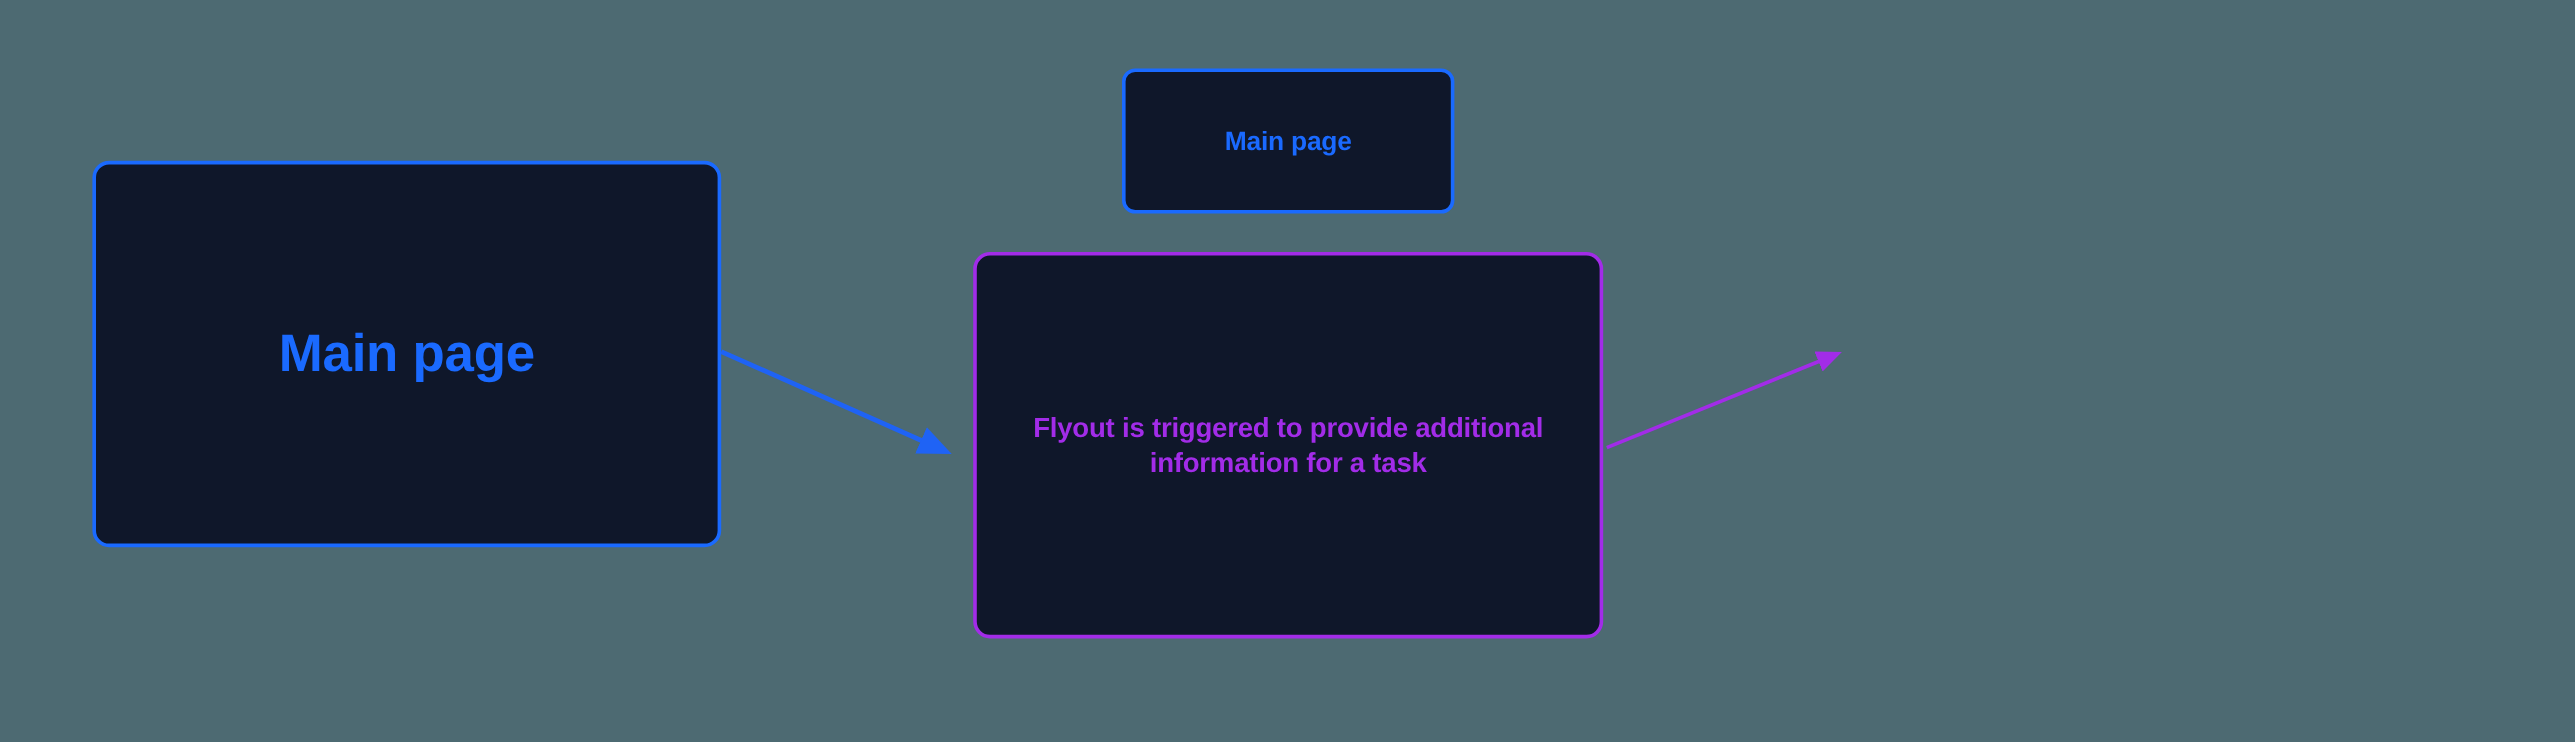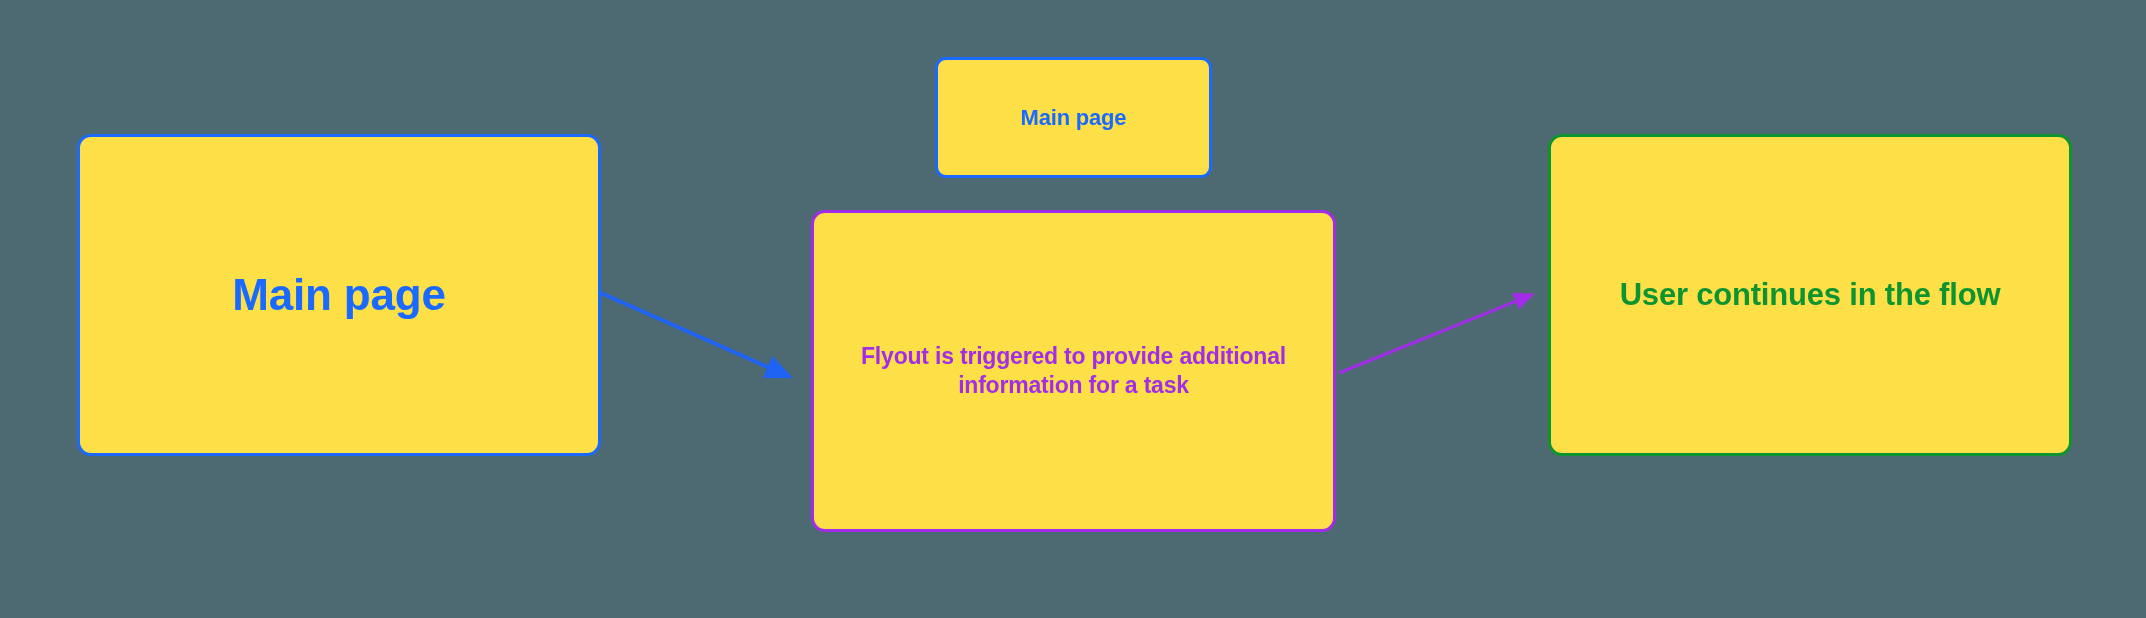--- a/index.html
+++ b/index.html
@@ -14,21 +14,21 @@
   #canvas {
     position: relative;
     width: 2146px;
     height: 618px;
     background: #4d6a72;
     overflow: hidden;
   }
   .node {
     position: absolute;
     box-sizing: border-box;
-    background: #fde047;
+    background: #0f172a;
     border-style: solid;
     border-width: 3px;
     border-radius: 14px;
     display: flex;
     align-items: center;
     justify-content: center;
     text-align: center;
   }
   .node-label {
     font-weight: bold;
@@ -121,17 +121,14 @@
   </div>
 
   <div class="node" id="node-main-page-small">
     <span class="node-label">Main page</span>
   </div>
 
   <div class="node" id="node-flyout">
     <span class="node-label">Flyout is triggered to provide additional information for a task</span>
   </div>
 
-  <div class="node" id="node-outcome">
-    <span class="node-label">User continues in the flow</span>
-  </div>
 
 </div>
 
 </body></html>

